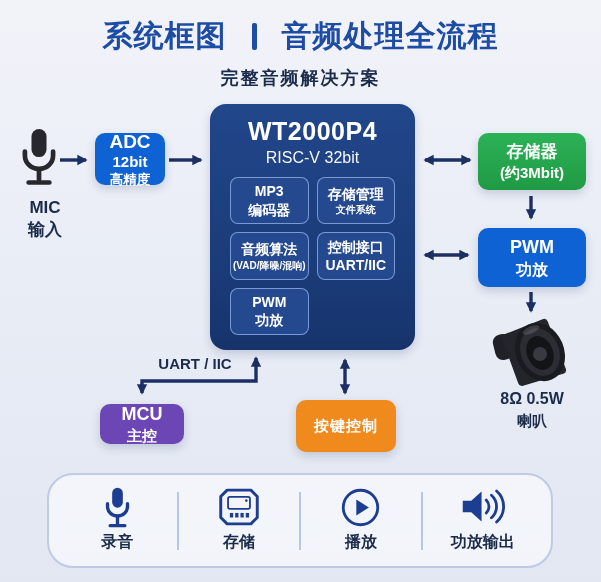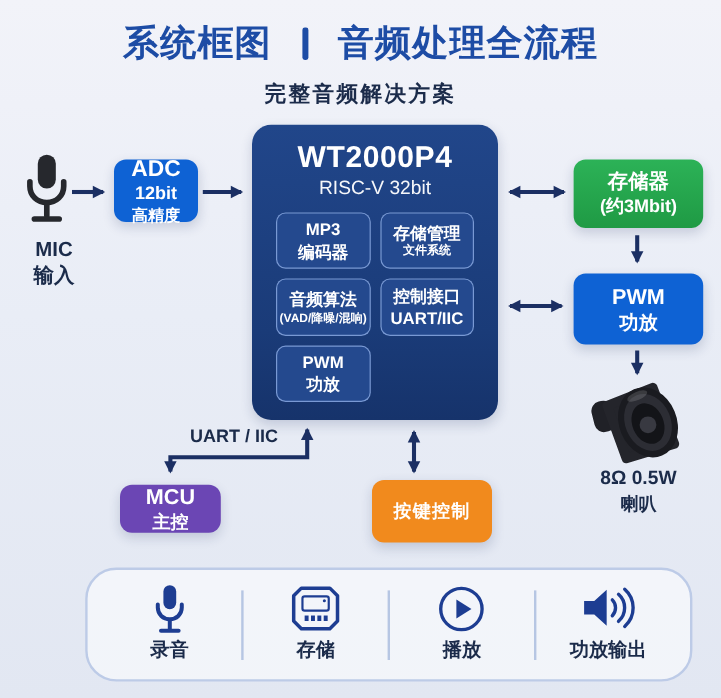--- a/index.html
+++ b/index.html
@@ -59,26 +59,26 @@
   .speaker-lbl{position:absolute;left:472px;top:388px;width:120px;text-align:center;color:var(--text-dark);font-weight:700;line-height:1.4;}
   .speaker-lbl .l1{font-size:16px;}
   .speaker-lbl .l2{font-size:15px;}
 
   .uart-lbl{position:absolute;left:135px;top:355px;width:120px;text-align:center;font-size:15px;font-weight:700;color:var(--text-dark);}
 
   .mcu{left:100px;top:404px;width:84px;height:40px;background:var(--purple);line-height:1.3;}
   .mcu .l1{font-size:18px;font-weight:800;}
   .mcu .l2{font-size:15px;font-weight:700;}
 
-  .keyctl{left:310px;top:400px;width:100px;height:52px;background:var(--orange);font-size:15px;font-weight:800;letter-spacing:1px;}
+  .keyctl{left:296px;top:400px;width:100px;height:52px;background:var(--orange);font-size:15px;font-weight:800;letter-spacing:1px;}
 
   
   .card{position:absolute;left:47px;top:473px;width:506px;height:95px;border-radius:26px;
         background:rgba(255,255,255,.55);border:2px solid var(--card-border);
-        display:flex;align-items:stretch;justify-content:space-between;padding:10px 8px;margin-left:24px;}
+        display:flex;align-items:stretch;justify-content:space-between;padding:10px 8px;}
   .feature{flex:1;display:flex;flex-direction:column;align-items:center;justify-content:space-between;padding:2px 0 3px;}
   .feature .f-label{font-size:16px;font-weight:700;color:var(--text-dark);}
   .vdiv{width:1.5px;background:#b6c6e3;align-self:center;height:58px;}
 
   
   .arrows{position:absolute;left:0;top:0;pointer-events:none;}
   .arrows .shaft{stroke:var(--arrow-navy);stroke-width:3.4;fill:none;}
 </style>
 </head>
 <body>

